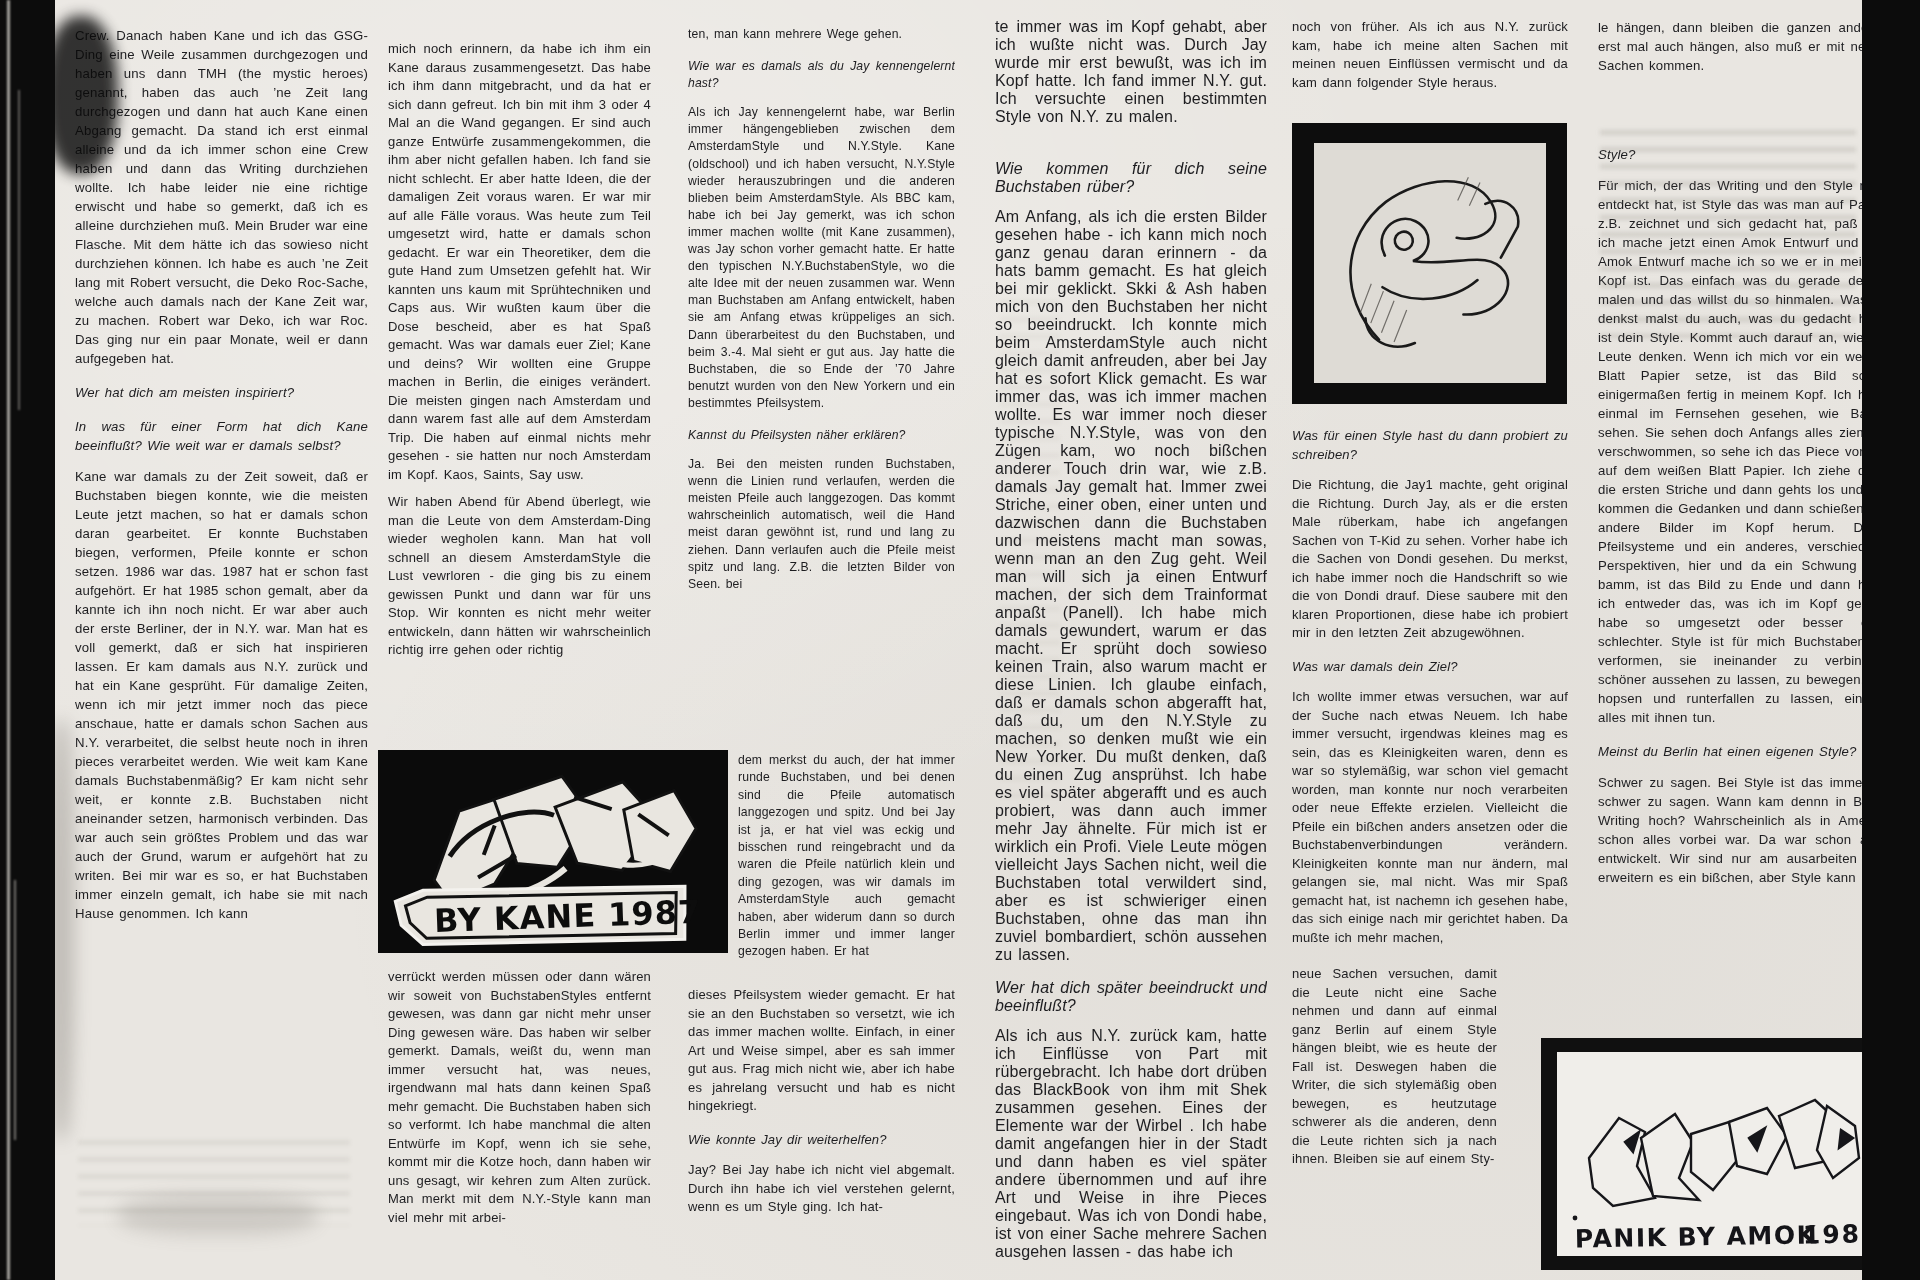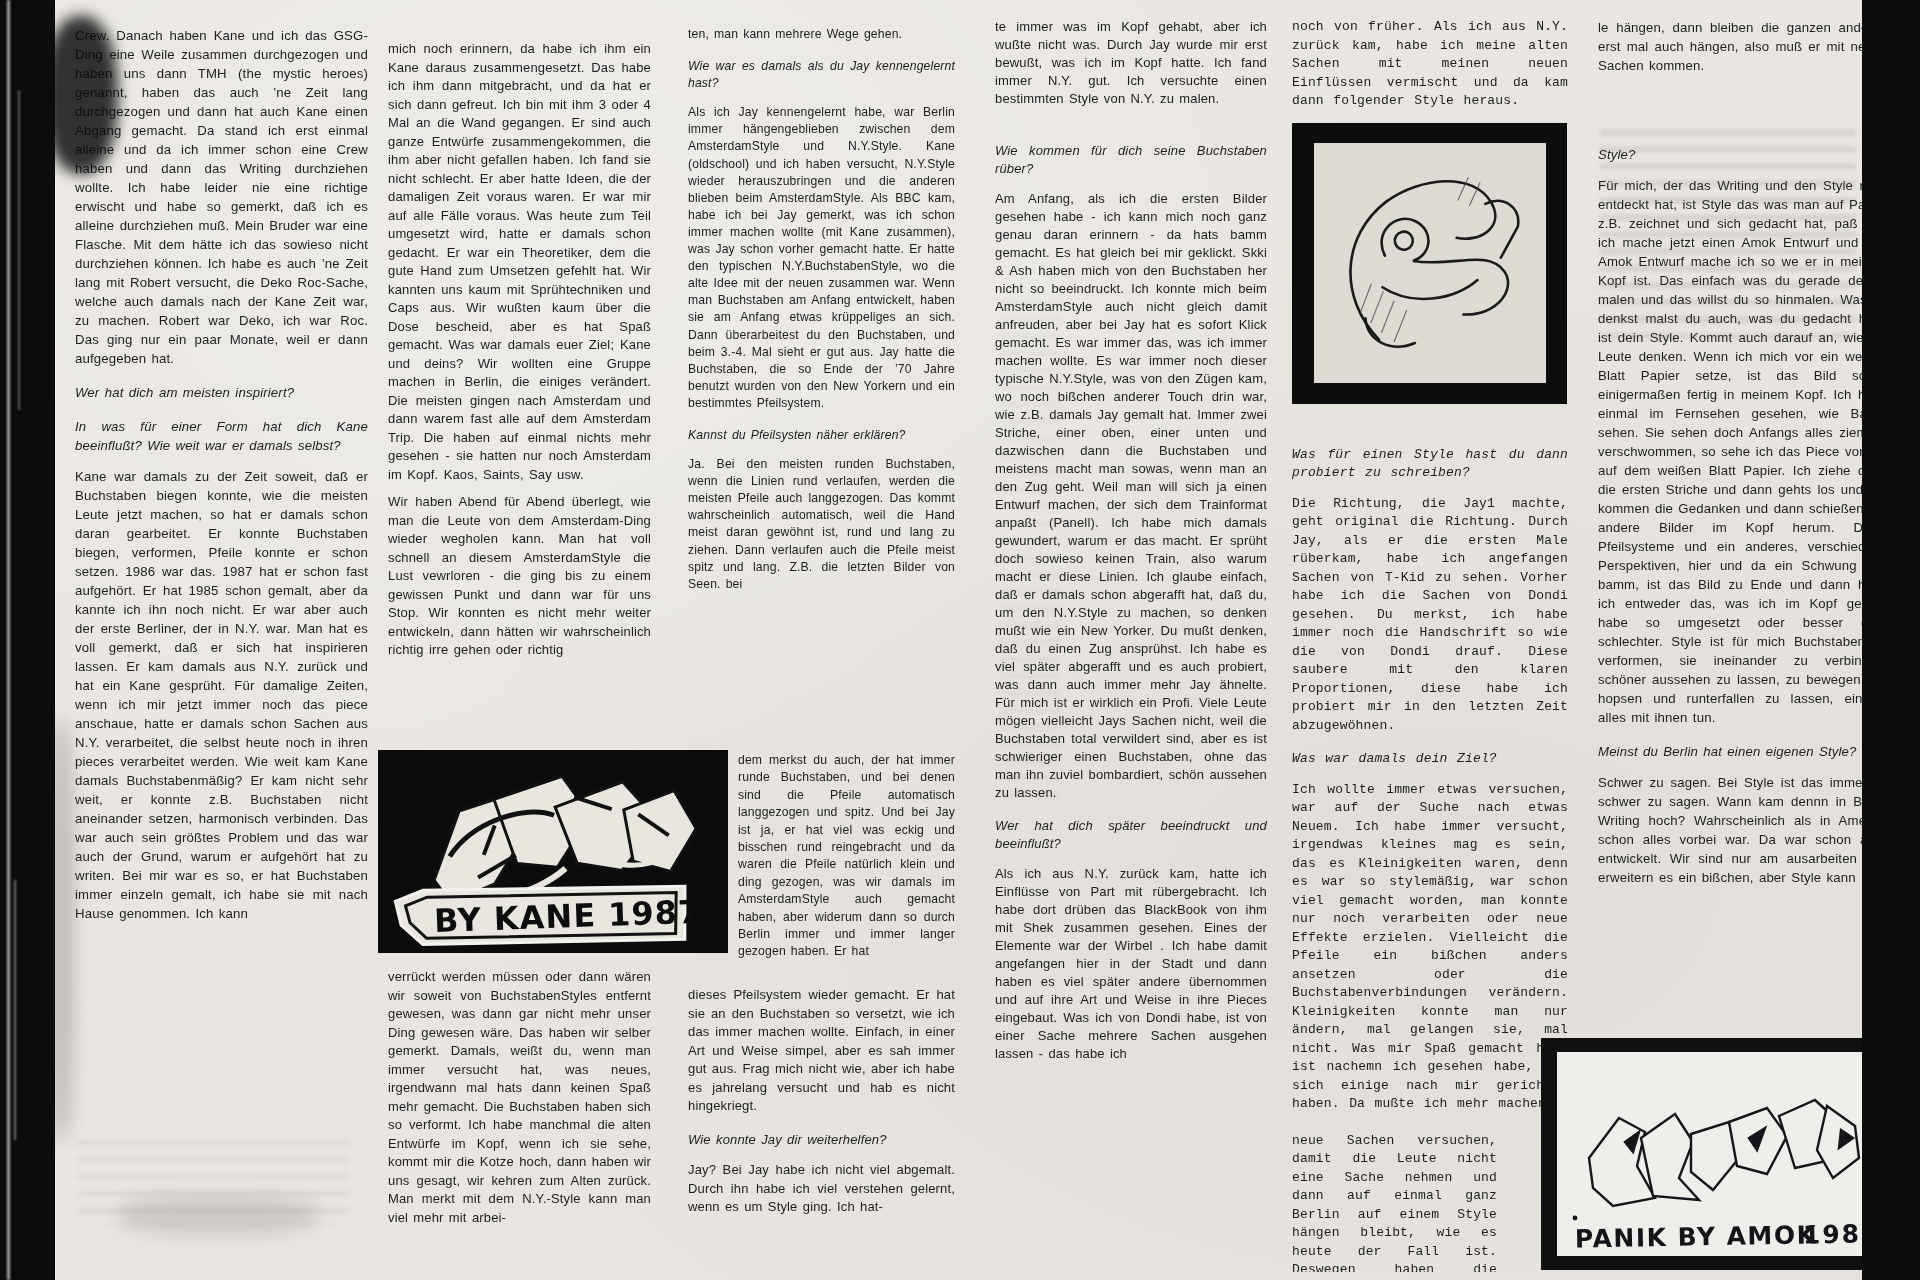--- a/index.html
+++ b/index.html
@@ -55,28 +55,28 @@
       <div class="para">Ja. Bei den meisten runden Buchstaben, wenn die Linien rund verlaufen, werden die meisten Pfeile auch langgezogen. Das kommt wahrscheinlich automatisch, weil die Hand meist daran gewöhnt ist, rund und lang zu ziehen. Dann verlaufen auch die Pfeile meist spitz und lang. Z.B. die letzten Bilder von Seen. bei</div>
     </div>
   <div class="col" style="left:738px;top:752px;width:217px;height:230px;font-size:12.2px;line-height:17.4px;">
       <div class="para">dem merkst du auch, der hat immer runde Buchstaben, und bei denen sind die Pfeile automatisch langgezogen und spitz. Und bei Jay ist ja, er hat viel was eckig und bisschen rund reingebracht und da waren die Pfeile natürlich klein und ding gezogen, was wir damals im AmsterdamStyle auch gemacht haben, aber widerum dann so durch Berlin immer und immer langer gezogen haben. Er hat</div>
     </div>
   <div class="col" style="left:688px;top:986px;width:267px;height:284px;">
       <div class="para">dieses Pfeilsystem wieder gemacht. Er hat sie an den Buchstaben so versetzt, wie ich das immer machen wollte. Einfach, in einer Art und Weise simpel, aber es sah immer gut aus. Frag mich nicht wie, aber ich habe es jahrelang versucht und hab es nicht hingekriegt.</div>
       <div class="question">Wie konnte Jay dir weiterhelfen?</div>
       <div class="para">Jay? Bei Jay habe ich nicht viel abgemalt. Durch ihn habe ich viel verstehen gelernt, wenn es um Style ging. Ich hat-</div>
     </div>
-  <div class="col" style="left:995px;top:18px;width:272px;height:1252px;font-size:13px;line-height:18px;">
+  <div class="col" style="left:995px;top:18px;width:272px;height:1252px;font-size:16px;line-height:18px;">
       <div class="para">te immer was im Kopf gehabt, aber ich wußte nicht was. Durch Jay wurde mir erst bewußt, was ich im Kopf hatte. Ich fand immer N.Y. gut. Ich versuchte einen bestimmten Style von N.Y. zu malen.</div>
       <div class="question" style="margin-top: 34px;">Wie kommen für dich seine Buchstaben rüber?</div>
       <div class="para">Am Anfang, als ich die ersten Bilder gesehen habe - ich kann mich noch ganz genau daran erinnern - da hats bamm gemacht. Es hat gleich bei mir geklickt. Skki &amp; Ash haben mich von den Buchstaben her nicht so beeindruckt. Ich konnte mich beim AmsterdamStyle auch nicht gleich damit anfreuden, aber bei Jay hat es sofort Klick gemacht. Es war immer das, was ich immer machen wollte. Es war immer noch dieser typische N.Y.Style, was von den Zügen kam, wo noch bißchen anderer Touch drin war, wie z.B. damals Jay gemalt hat. Immer zwei Striche, einer oben, einer unten und dazwischen dann die Buchstaben und meistens macht man sowas, wenn man an den Zug geht. Weil man will sich ja einen Entwurf machen, der sich dem Trainformat anpaßt (Panell). Ich habe mich damals gewundert, warum er das macht. Er sprüht doch sowieso keinen Train, also warum macht er diese Linien. Ich glaube einfach, daß er damals schon abgerafft hat, daß du, um den N.Y.Style zu machen, so denken mußt wie ein New Yorker. Du mußt denken, daß du einen Zug ansprühst. Ich habe es viel später abgerafft und es auch probiert, was dann auch immer mehr Jay ähnelte. Für mich ist er wirklich ein Profi. Viele Leute mögen vielleicht Jays Sachen nicht, weil die Buchstaben total verwildert sind, aber es ist schwieriger einen Buchstaben, ohne das man ihn zuviel bombardiert, schön aussehen zu lassen.</div>
       <div class="question">Wer hat dich später beeindruckt und beeinflußt?</div>
       <div class="para">Als ich aus N.Y. zurück kam, hatte ich Einflüsse von Part mit rübergebracht. Ich habe dort drüben das BlackBook von ihm mit Shek zusammen gesehen. Eines der Elemente war der Wirbel . Ich habe damit angefangen hier in der Stadt und dann haben es viel später andere übernommen und auf ihre Art und Weise in ihre Pieces eingebaut. Was ich von Dondi habe, ist von einer Sache mehrere Sachen ausgehen lassen - das habe ich</div>
     </div>
-  <div class="col" style="left:1292px;top:18px;width:276px;height:1254px;font-family:Liberation Mono, monospace;">
+  <div class="col" style="left:1292px;top:18px;width:276px;height:1254px;">
       <div class="para">noch von früher. Als ich aus N.Y. zurück kam, habe ich meine alten Sachen mit meinen neuen Einflüssen vermischt und da kam dann folgender Style heraus.</div>
       <div class="spacer" style="height: 322px;"></div>
       <div class="question" style="margin-top: 4px;">Was für einen Style hast du dann probiert zu schreiben?</div>
       <div class="para">Die Richtung, die Jay1 machte, geht original die Richtung. Durch Jay, als er die ersten Male rüberkam, habe ich angefangen Sachen von T-Kid zu sehen. Vorher habe ich die Sachen von Dondi gesehen. Du merkst, ich habe immer noch die Handschrift so wie die von Dondi drauf. Diese saubere mit den klaren Proportionen, diese habe ich probiert mir in den letzten Zeit abzugewöhnen.</div>
       <div class="question">Was war damals dein Ziel?</div>
       <div class="para">Ich wollte immer etwas versuchen, war auf der Suche nach etwas Neuem. Ich habe immer versucht, irgendwas kleines mag es sein, das es Kleinigkeiten waren, denn es war so stylemäßig, war schon viel gemacht worden, man konnte nur noch verarbeiten oder neue Effekte erzielen. Vielleicht die Pfeile ein bißchen anders ansetzen oder die Buchstabenverbindungen verändern. Kleinigkeiten konnte man nur ändern, mal gelangen sie, mal nicht. Was mir Spaß gemacht hat, ist nachemn ich gesehen habe, das sich einige nach mir gerichtet haben. Da mußte ich mehr machen,</div>
       <div class="para" style="width: 205px; margin-top: 18px;">neue Sachen versuchen, damit die Leute nicht eine Sache nehmen und dann auf einmal ganz Berlin auf einem Style hängen bleibt, wie es heute der Fall ist. Deswegen haben die Writer, die sich stylemäßig oben bewegen, es heutzutage schwerer als die anderen, denn die Leute richten sich ja nach ihnen. Bleiben sie auf einem Sty-</div>
     </div>
   <div class="col" style="left:1598px;top:18px;width:290px;height:1040px;font-size:13.2px;line-height:19px;">
       <div class="para">le hängen, dann bleiben die ganzen anderen erst mal auch hängen, also muß er mit neuen Sachen kommen.</div>

